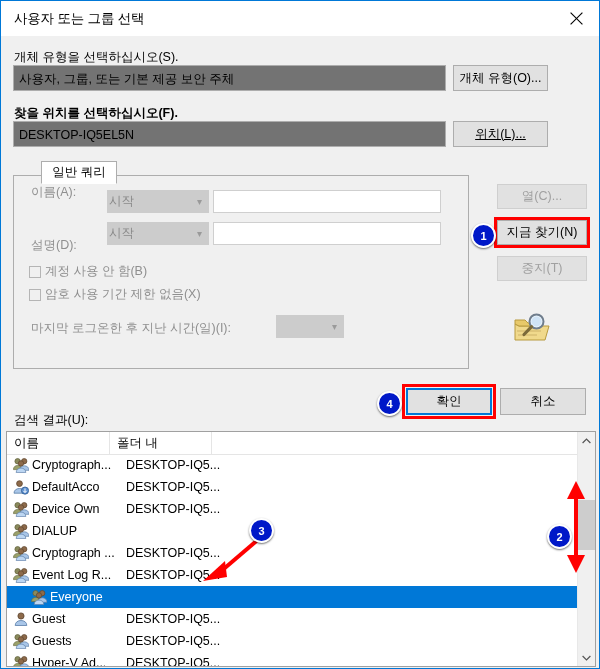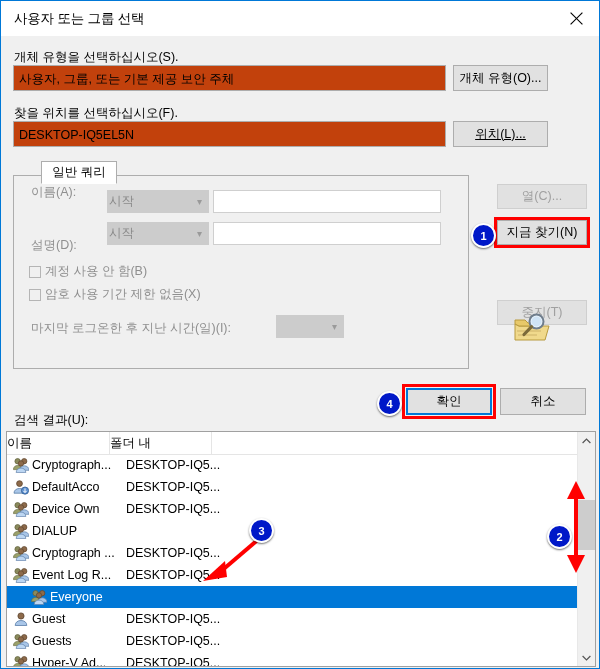--- a/index.html
+++ b/index.html
@@ -29,21 +29,21 @@
     position:absolute;right:0;top:0;width:45px;height:34px;
     display:flex;align-items:center;justify-content:center;
     cursor:default;
   }
   #close-btn svg{display:block;}
 
   
   .field-label{position:absolute;font-size:12.5px;color:#000;white-space:nowrap;}
   .ro-input{
     position:absolute;box-sizing:border-box;
-    background:#c2410c;border:1px solid #adadad;
+    background:#737373;border:1px solid #adadad;
     font-size:12.5px;color:#000;
     padding:3px 5px 17px 5px;
     overflow:hidden;white-space:nowrap;
   }
   .btn{
     position:absolute;box-sizing:border-box;
     background:#e1e1e1;border:1px solid #adadad;
     font-size:12.5px;color:#000;
     display:flex;align-items:center;justify-content:center;
     cursor:default;white-space:nowrap;
@@ -99,21 +99,21 @@
     box-sizing:border-box;
     background:#ffffff;border:1px solid #a0a0a0;
     overflow:hidden;
   }
   #list-header{
     position:absolute;left:0;top:0;right:0;height:22px;
     background:#ffffff;border-bottom:1px solid #e5e5e5;
   }
   .col-head{
     position:absolute;top:0;height:22px;line-height:22px;
-    font-size:12.5px;color:#000;box-sizing:border-box;
+    font-size:12.5px;color:#000;padding-left:7px;box-sizing:border-box;
     border-right:1px solid #e5e5e5;
     white-space:nowrap;overflow:hidden;
   }
   #rows{position:absolute;left:0;top:22px;right:0;}
   .row{
     position:relative;height:22px;
     display:flex;align-items:center;
     white-space:nowrap;
   }
   .row.selected{background:#0078d7;padding-left:18px;}
@@ -167,21 +167,21 @@
         <line x1="0.6" y1="0.6" x2="12.4" y2="12.4" stroke="#000" stroke-width="1.1"></line>
         <line x1="12.4" y1="0.6" x2="0.6" y2="12.4" stroke="#000" stroke-width="1.1"></line>
       </svg>
     </div>
   </div>
 
   <div class="field-label" style="left:13px;top:48px;">개체 유형을 선택하십시오(S).</div>
   <div class="ro-input" style="left:12px;top:64px;width:433px;height:26px;line-height:20px;">사용자, 그룹, 또는 기본 제공 보안 주체</div>
   <div class="btn" style="left:452px;top:64px;width:95px;height:26px;">개체 유형(O)...</div>
 
-  <div class="field-label" style="left:13px;top:104px;">찾을 위치를 선택하십시오(F).</div>
+  <div class="field-label" style="left:13px;top:104px;font-weight:bold;">찾을 위치를 선택하십시오(F).</div>
   <div class="ro-input" style="left:12px;top:120px;width:433px;height:26px;line-height:20px;">DESKTOP-IQ5EL5N</div>
   <div class="btn" style="left:452px;top:120px;width:95px;height:26px;text-decoration:underline;">위치(L)...</div>
 
   <div id="tab-panel"></div>
   <div id="tab-strip">
     <div id="tab-general">일반 쿼리</div>
   </div>
 
   <div class="field-label" style="left:30px;top:183px;color:#8f8f8f;">이름(A):</div>
   <div class="combo" style="left:106px;top:189px;width:102px;height:23px;">
@@ -207,21 +207,21 @@
   </div>
 
   <div class="field-label" style="left:30px;top:319px;color:#8f8f8f;">마지막 로그온한 후 지난 시간(일)(I):</div>
   <div class="combo" style="left:275px;top:314px;width:68px;height:23px;">
     <span></span>
     <span class="chev">▾</span>
   </div>
 
   <div class="btn disabled" style="left:496px;top:183px;width:90px;height:25px;">열(C)...</div>
   <div class="btn" style="left:496px;top:219px;width:90px;height:25px;">지금 찾기(N)</div>
-  <div class="btn disabled" style="left:496px;top:255px;width:90px;height:25px;margin-top:44px;">중지(T)</div>
+  <div class="btn disabled" style="left:496px;top:255px;width:90px;height:25px;">중지(T)</div>
 
   <div style="position:absolute;left:510px;top:310px;width:42px;height:34px;">
     <svg width="42" height="34" viewBox="0 0 42 34">
       <path d="M4 13 L4 29 L34 29 L38 15 L8 15 Z" fill="#f0d98c" stroke="#b89a3e" stroke-width="1"></path>
       <path d="M4 13 L4 9 L14 9 L17 12 L30 12 L30 15 L8 15 Z" fill="#e8c96a" stroke="#b89a3e" stroke-width="1"></path>
       <path d="M6 20 L30 20 M7 24 L26 24" stroke="#cdb268" stroke-width="1"></path>
       <circle cx="25.5" cy="10.5" r="7" fill="#e8f2fb" stroke="#6f7d8c" stroke-width="2"></circle>
       <circle cx="25.5" cy="10.5" r="5" fill="#cfe3f5" stroke="none"></circle>
       <line x1="20.6" y1="15.6" x2="13" y2="23.5" stroke="#7b6a3a" stroke-width="3.2" stroke-linecap="round"></line>
     </svg>

